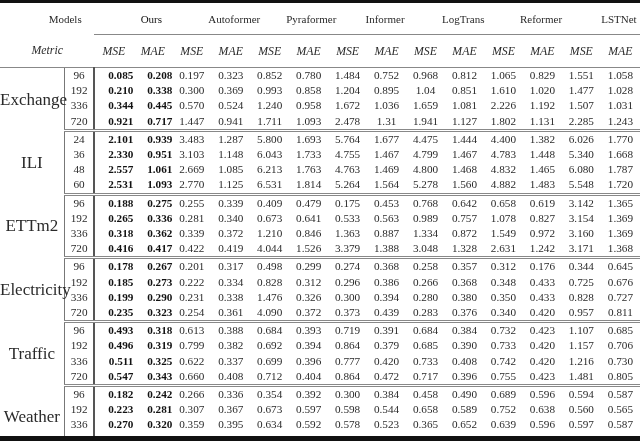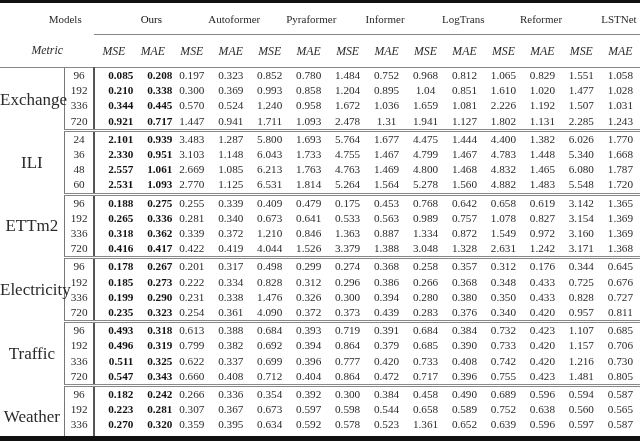--- a/index.html
+++ b/index.html
@@ -460,21 +460,21 @@
         <tr class="r">
           <td class="len">336</td>
           <td class="bold">0.270</td>
           <td class="bold">0.320</td>
           <td>0.359</td>
           <td>0.395</td>
           <td>0.634</td>
           <td>0.592</td>
           <td>0.578</td>
           <td>0.523</td>
-          <td>1.361</td>
+          <td>0.365</td>
           <td>0.652</td>
           <td>0.639</td>
           <td>0.596</td>
           <td>0.597</td>
           <td>0.587</td>
         </tr>
         <tr class="r last">
           <td class="len">720</td>
           <td class="bold">0.338</td>
           <td class="bold">0.374</td>

